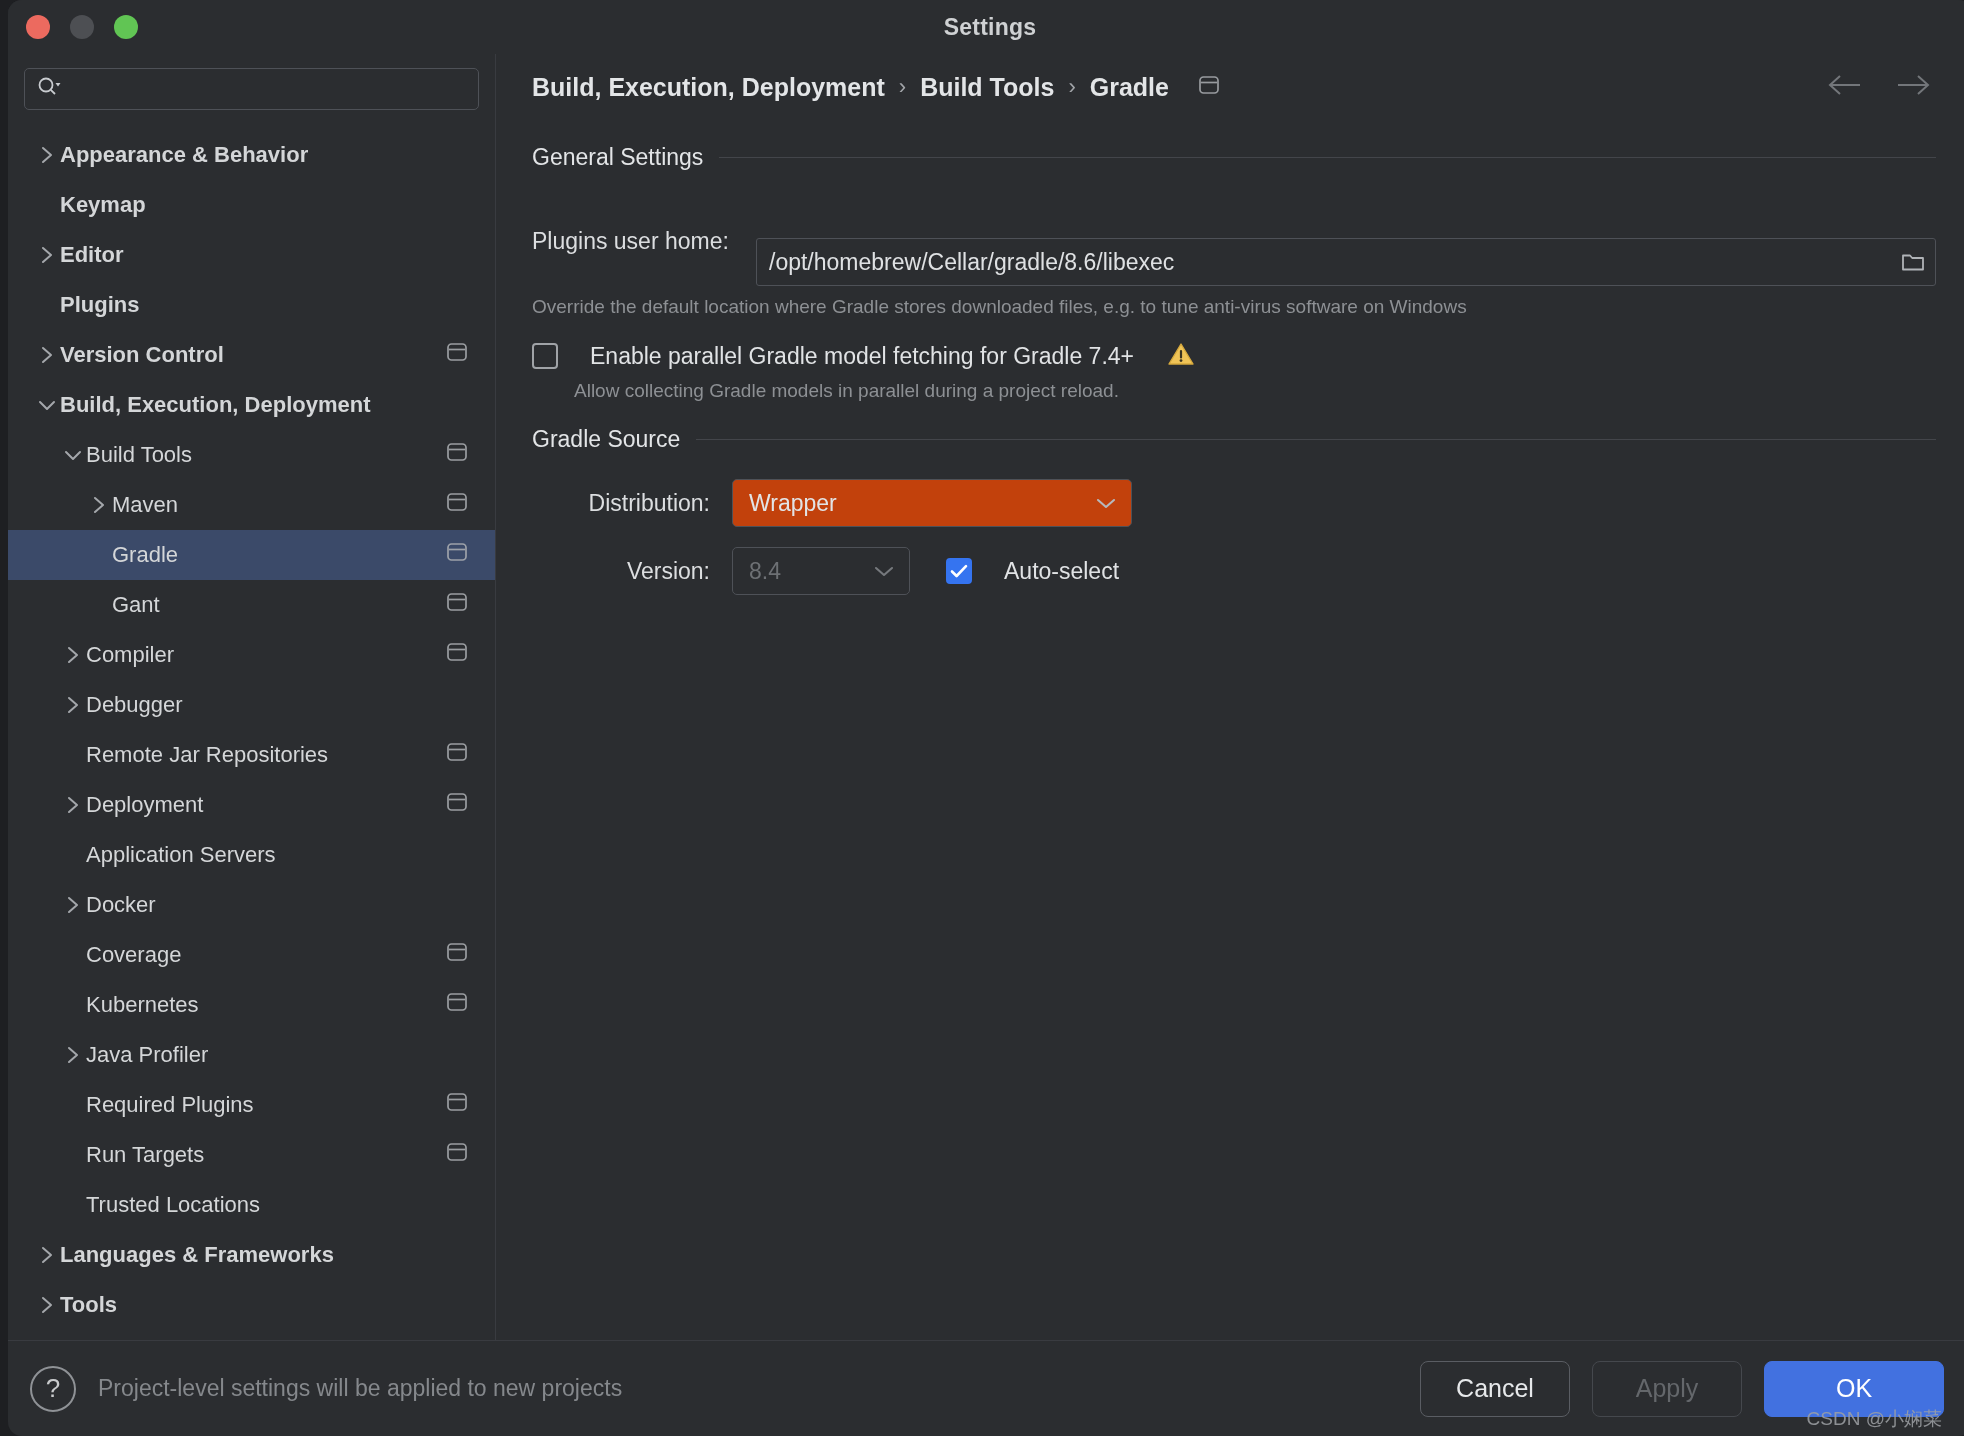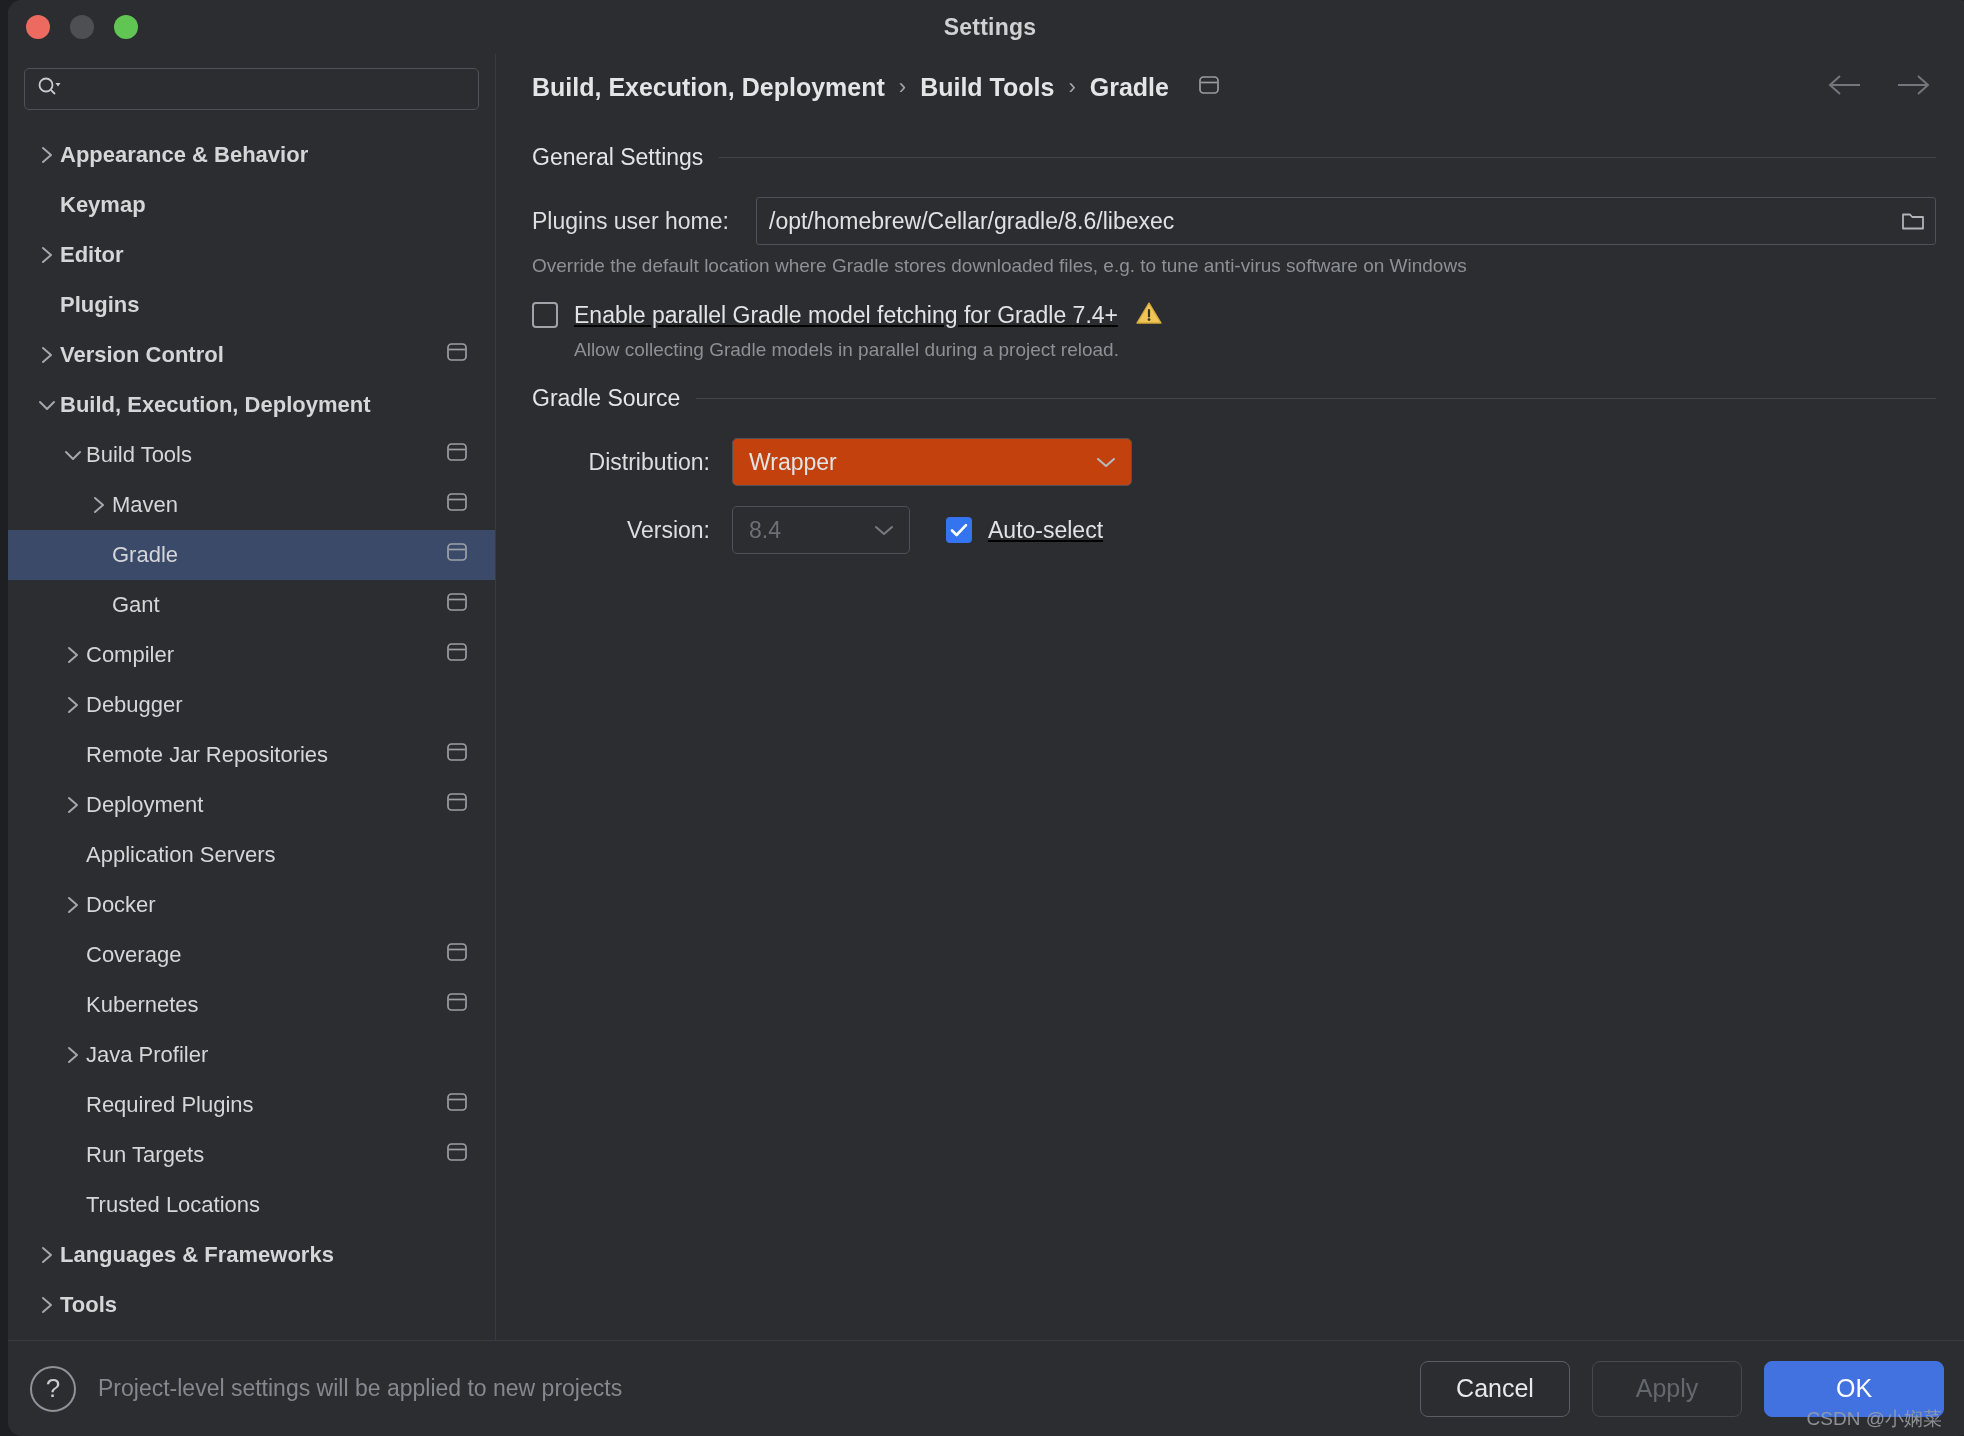--- a/index.html
+++ b/index.html
@@ -96,31 +96,32 @@
 
   .field-row { display: flex; align-items: center; margin-bottom: 10px; }
   .field-label { font-size: 23px; color: #dcdee0; }
   #gradle-home-label { width: 216px; }
 
   #path-field {
     flex: 1 1 auto; height: 48px; margin-left: 8px;
     border: 1px solid #4e5157; border-radius: 3px;
     background: #2b2d30; display: flex; align-items: center;
     padding: 0 0 0 12px;
+    margin-top: 41px;
   }
   #path-value {
     flex: 1; background: transparent; border: none; outline: none;
     color: #dfe1e3; font-size: 23px; font-family: "Liberation Sans", sans-serif;
   }
   #browse-btn { width: 44px; height: 40px; display: flex; align-items: center; justify-content: center; cursor: default; }
 
   .hint { font-size: 19px; color: #8d9094; margin: 10px 0 0 0; }
   #override-hint { margin-bottom: 22px; }
 
-  .check-row { display: flex; align-items: center; gap: 16px; text-decoration: underline; }
+  .check-row { display: flex; align-items: center; gap: 32px; }
   .cbox {
     width: 26px; height: 26px; flex: 0 0 26px;
     border: 2px solid #a0a3a7; border-radius: 4px; background: transparent;
   }
   .cbox.checked { background: #3574f0; border-color: #3574f0; display: flex; align-items: center; justify-content: center; }
   .check-label { font-size: 23px; color: #e1e3e5; }
   #parallel-hint { margin-left: 42px; margin-top: 8px; margin-bottom: 24px; }
 
   #gradle-source-head { margin-top: 16px; }
   .combo-row { display: flex; align-items: center; margin-bottom: 20px; }

